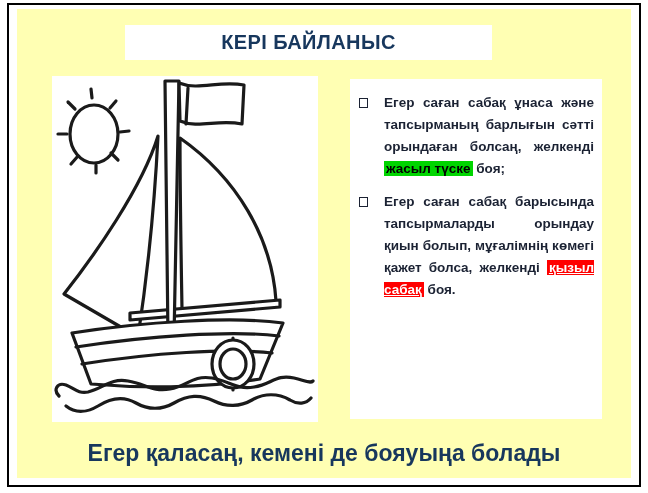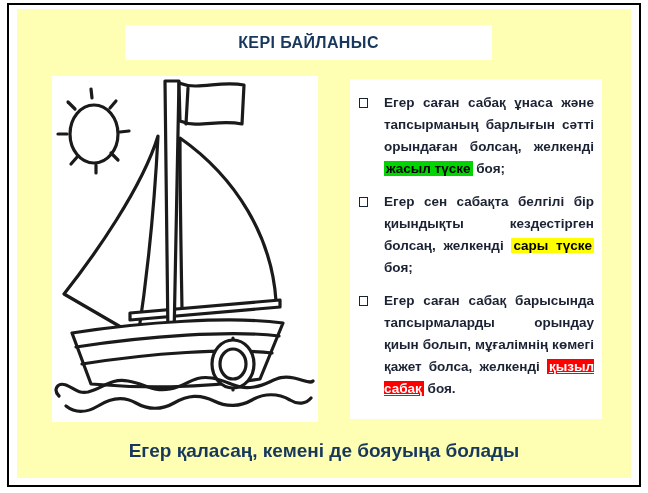--- a/index.html
+++ b/index.html
@@ -31,21 +31,21 @@
     background:var(--bg-yellow);
   }
   .title-bar{
     position:absolute;
     left:125px;top:25px;width:367px;height:35px;
     background:#FFFFFF;
     display:flex;align-items:center;justify-content:center;
   }
   .title-text{
     color:var(--navy);
-    font-size:16px;
+    font-size:20px;
     font-weight:bold;
     letter-spacing:0.4px;
     text-align:right;
   }
   .boat-panel{
     position:absolute;
     left:52px;top:76px;width:266px;height:346px;
     background:#FFFFFF;
   }
   .boat-panel svg{display:block;width:266px;height:346px;}
@@ -74,21 +74,21 @@
   }
   .hl{padding:0 2px;}
   .hl-green{background:var(--green-highlight);color:#000000;}
   .hl-yellow{background:var(--yellow-highlight);color:#000000;}
   .hl-red{background:var(--red-highlight);color:#FFFFFF;text-decoration:underline;}
   .caption{
     position:absolute;
     left:17px;top:440px;width:614px;
     text-align:center;
     color:var(--navy);
-    font-size:19px;
+    font-size:23px;
     font-weight:bold;
   }
 </style>
 </head>
 <body>
 
 <div class="outer-frame"></div>
 <div class="yellow-panel"></div>
 
 <div class="title-bar">
@@ -133,18 +133,17 @@
         <path d="M7,320 C 1,314 5,306 14,309 C 22,312 26,318 36,316 C 52,312 58,302 76,305 C 94,308 100,316 118,313 C 136,310 140,299 160,302 C 178,305 184,314 202,311 C 220,308 224,298 242,302 C 252,304 258,308 261,305"></path>
         <path d="M14,330 C 24,338 36,336 46,330 C 60,321 72,320 84,327 C 96,334 110,334 122,327 C 136,319 148,318 162,325 C 174,331 188,331 200,324 C 212,317 226,317 238,324 C 246,329 254,328 259,322"></path>
       </g>
     </g>
   </svg>
 </div>
 
 <div class="text-panel">
   <div>
       <div class="bullet-item"><span class="bullet-square"></span><span><span>Егер саған сабақ ұнаса және тапсырманың барлығын сәтті орындаған болсаң, желкенді </span><span class="hl hl-green">жасыл түске</span><span> боя;</span></span></div>
-      <div class="bullet-item"><span class="bullet-square"></span><span><span>Егер сен сабақта белгілі бір қиындықты кездестірген болсаң, желкенді </span><span class="hl hl-yellow">сары түске</span><span> боя;</span></span></div>
       <div class="bullet-item"><span class="bullet-square"></span><span><span>Егер саған сабақ барысында тапсырмаларды орындау қиын болып, мұғалімнің көмегі қажет болса, желкенді </span><span class="hl hl-red">қызыл сабақ</span><span> боя.</span></span></div>
     </div>
 </div>
 
 <div class="caption">Егер қаласаң, кемені де бояуыңа болады</div>
 
 </body></html>

